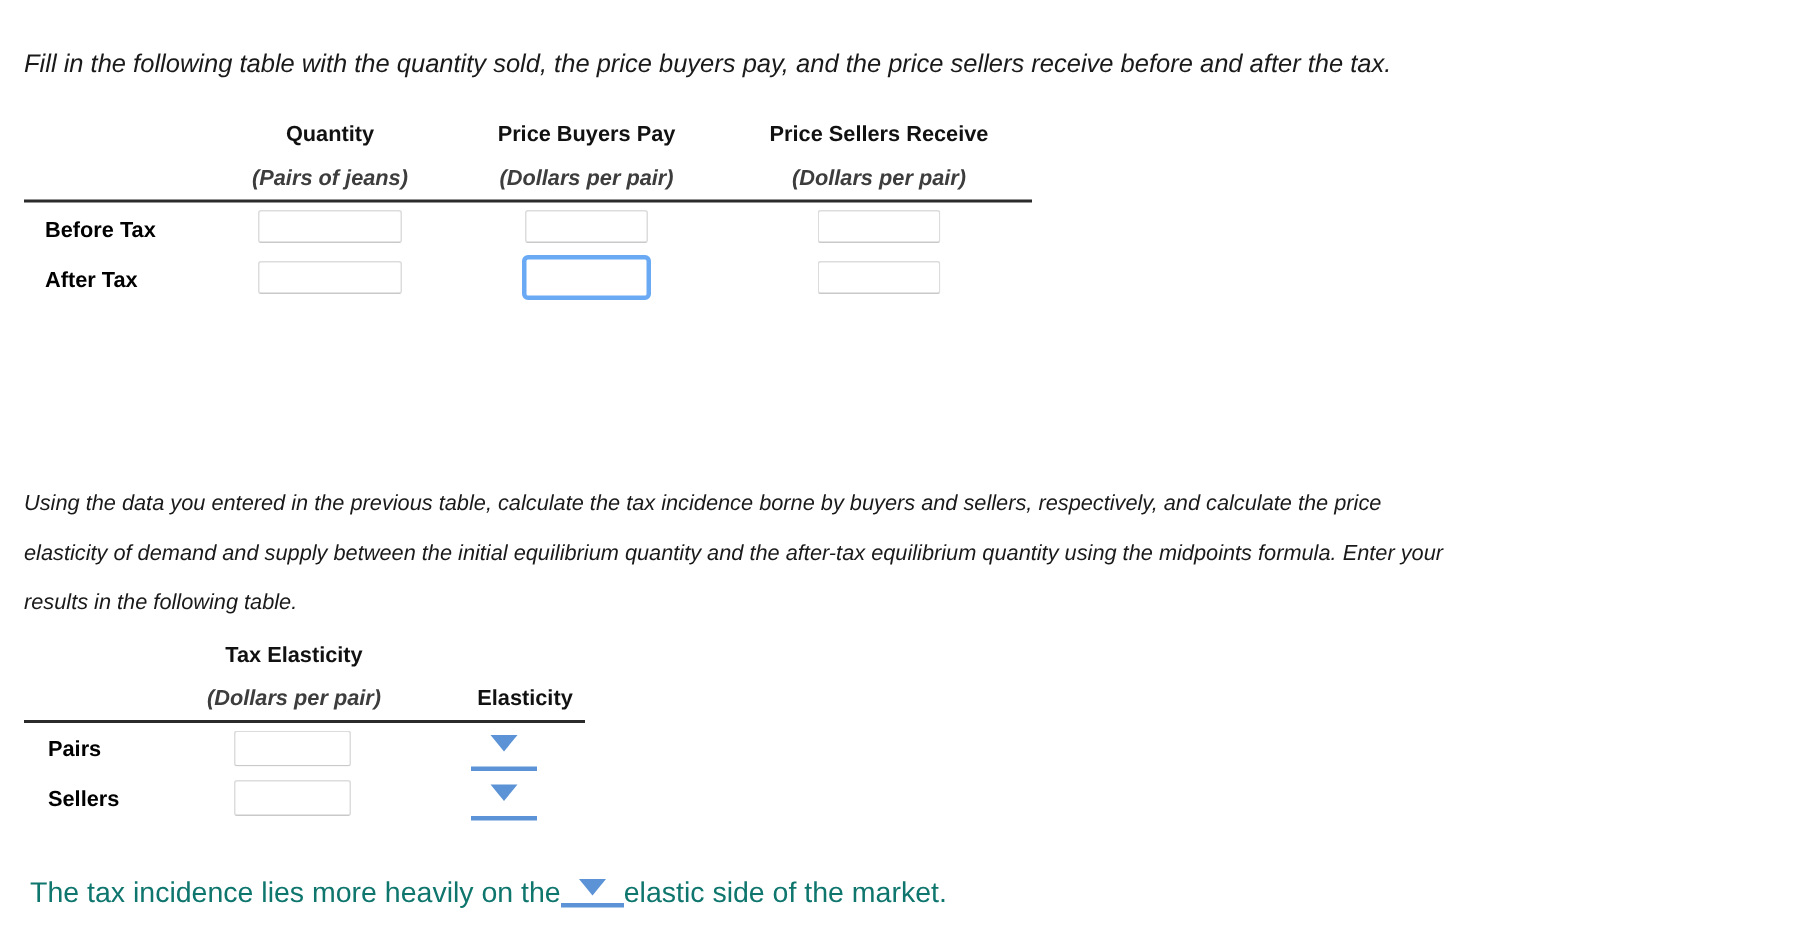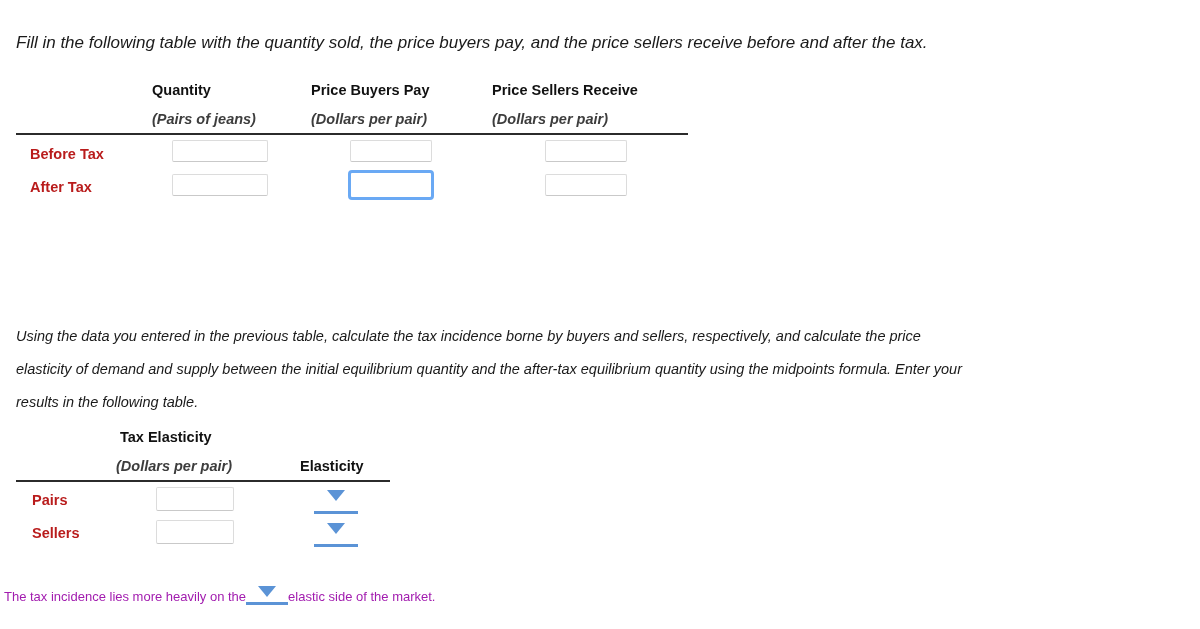--- a/index.html
+++ b/index.html
@@ -35,39 +35,39 @@
     font-size: 14.5px;
     line-height: 33px;
     color: #1a1a1a;
   }
   .para-line { white-space: nowrap; overflow: hidden; }
 
   
   .tbl { position: absolute; }
   .hdr-main, .hdr-sub {
     position: absolute;
-    text-align: left;
+    text-align: center;
     font-size: 14.5px;
     font-weight: bold;
     white-space: nowrap;
   }
   .hdr-main { color: #111111; }
   .hdr-sub  { color: #3d3d3d; font-style: italic; }
 
   .rule {
     position: absolute;
     height: 0;
     border-top: 2px solid #2b2b2b;
   }
 
   .row-label {
     position: absolute;
     font-size: 14.5px;
     font-weight: bold;
-    color: #b91c1c;
+    color: #000000;
     white-space: nowrap;
   }
 
   .cell-input {
     position: absolute;
     box-sizing: border-box;
     background: #ffffff;
     border: 1px solid #dcdcdc;
     border-bottom-color: #c9c9c9;
     border-radius: 2px;
@@ -130,25 +130,25 @@
   .dd-inline .bar {
     position: absolute;
     left: 0; bottom: 0;
     width: 100%;
     height: 3px;
     background: #5b93d6;
   }
 
   .closing {
     position: absolute;
-    left: 4px;
+    left: 20px;
     top: 585px;
-    font-size: 13px;
+    font-size: 19px;
     line-height: 22px;
-    color: #a21caf;
+    color: #0f766e;
     white-space: nowrap;
   }
 </style>
 </head>
 <body>
 
 <div class="prompt" id="prompt-1">Fill in the following table with the quantity sold, the price buyers pay, and the price sellers receive before and after the tax.</div>
 
 <div class="tbl">
 

